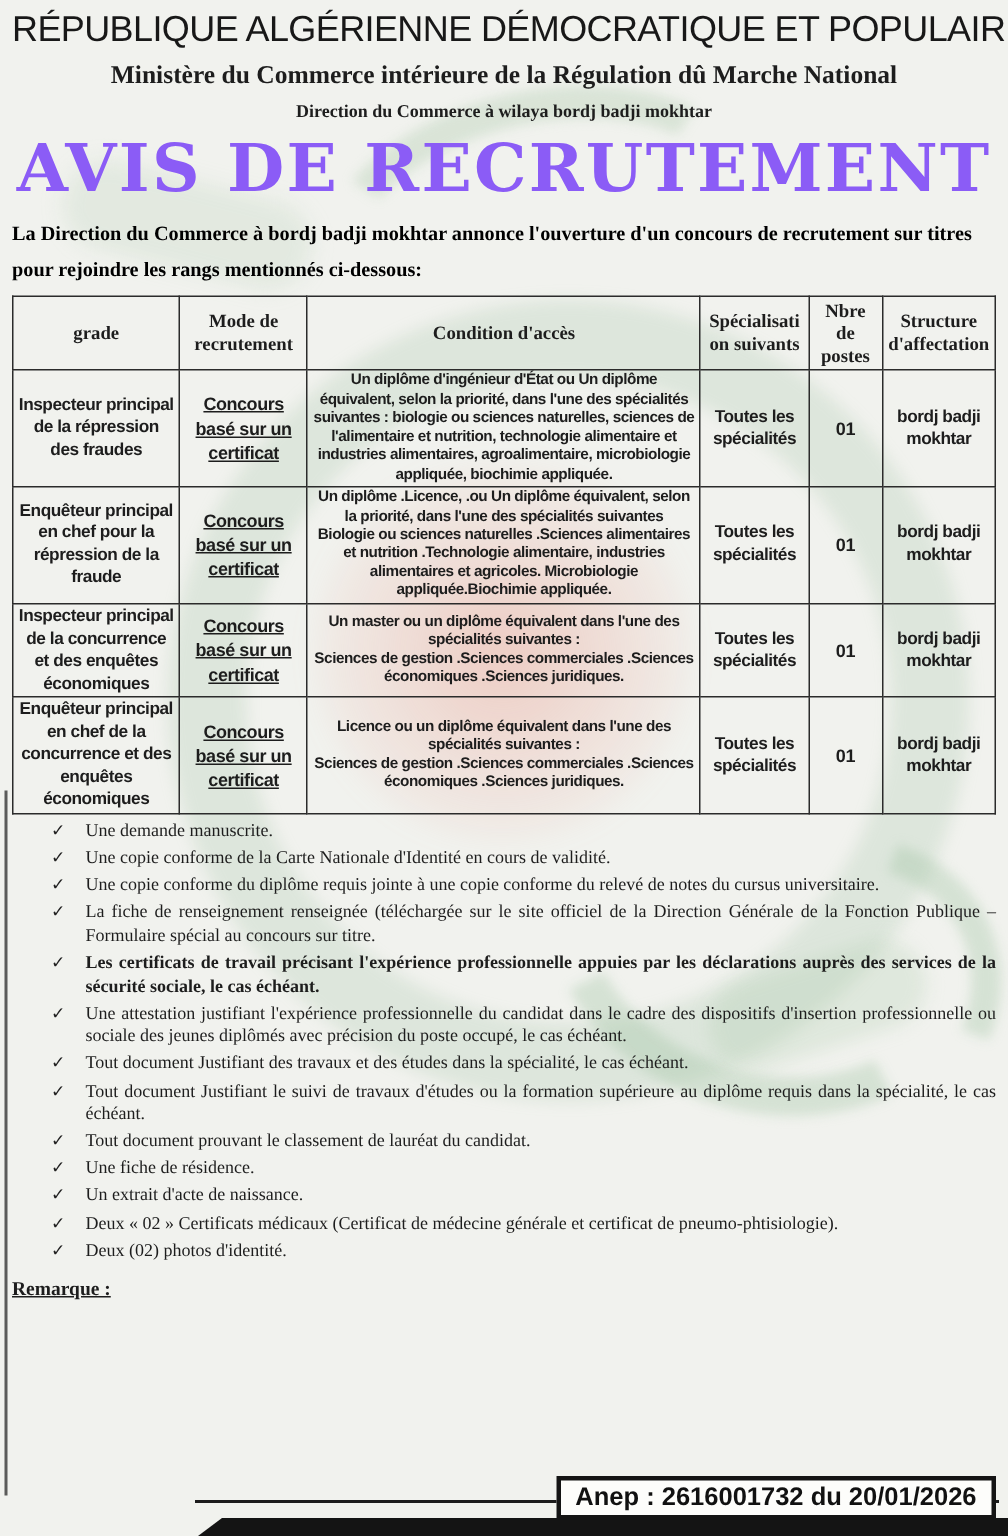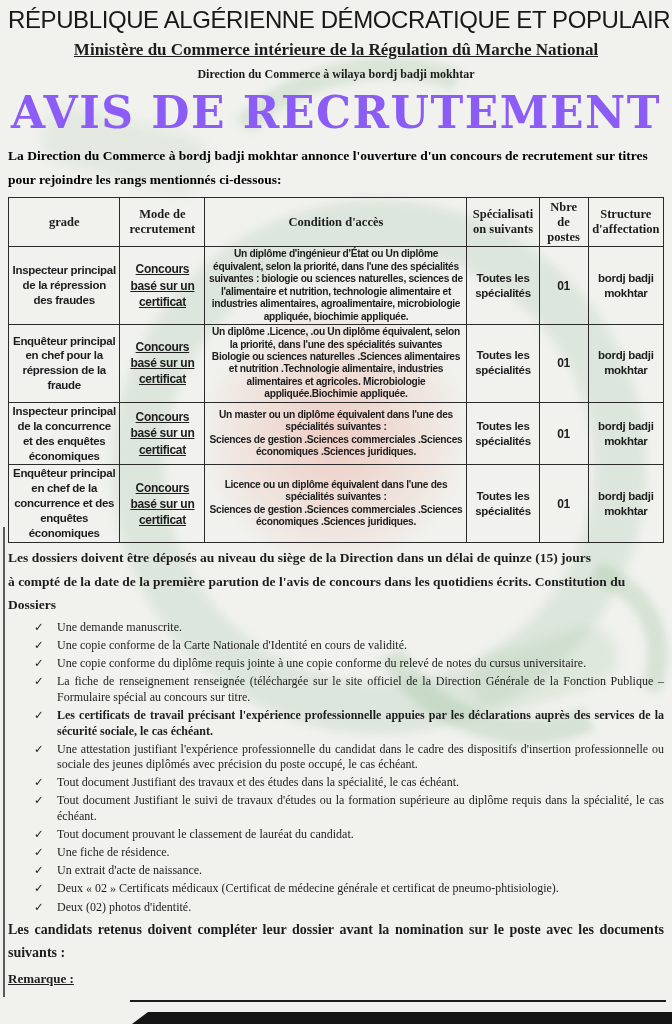--- a/index.html
+++ b/index.html
@@ -43,21 +43,21 @@
     background:rgba(158,194,159,0.18); transform:rotate(14deg); filter:blur(7px); }
 
   
   .page { position:relative; z-index:1; padding:6px 8px 0 8px; }
 
   .republic {
     font-family:"Liberation Sans", sans-serif;
     font-size:24px; letter-spacing:-0.4px; text-align:center;
     white-space:nowrap; color:#181818;
   }
-  .ministry { font-size:17px; font-weight:700; text-align:center; margin-top:6px;text-decoration:underline; }
+  .ministry { font-size:17px; font-weight:700; text-align:center; margin-top:6px; }
   .direction { font-size:12px; font-weight:700; text-align:center; margin-top:7px; }
   .big-title {
     font-family:"DejaVu Serif", serif;
     font-size:44px; font-weight:800; letter-spacing:1.5px;
     text-align:center; line-height:1.08; margin-top:7px;
     color:#8b5cf6;
   }
   .intro {
     color:#000000; font-weight:700; font-size:13.5px;
     line-height:1.85; margin-top:7px; text-align:left;
@@ -176,22 +176,20 @@
         <td class="cnd c-mode">Concours basé sur un certificat</td>
         <td class="cnd c-cond">Licence ou un diplôme équivalent dans l'une des spécialités suivantes :
 Sciences de gestion .Sciences commerciales .Sciences économiques .Sciences juridiques.</td>
         <td class="cnd c-spec">Toutes les spécialités</td>
         <td class="cnd c-n">01</td>
         <td class="cnd c-struct">bordj badji mokhtar</td>
       </tr>
     </tbody>
   </table>
 
-  <div class="sec-heading"><span>Les dossiers doivent être déposés au niveau du siège de la Direction dans un délai de quinze (15) jours
-à compté de la date de la première parution de l'avis de concours dans les quotidiens écrits. </span><span class="constitution">Constitution du Dossiers</span></div>
 
   <ul class="checklist">
     <li>
         <span class="chk">✓</span>
         <span class="txt">Une demande manuscrite.</span>
       </li>
     <li>
         <span class="chk">✓</span>
         <span class="txt">Une copie conforme de la Carte Nationale d'Identité en cours de validité.</span>
       </li>
@@ -234,21 +232,21 @@
     <li>
         <span class="chk">✓</span>
         <span class="txt">Deux « 02 » Certificats médicaux (Certificat de médecine générale et certificat de pneumo-phtisiologie).</span>
       </li>
     <li>
         <span class="chk">✓</span>
         <span class="txt">Deux (02) photos d'identité.</span>
       </li>
   </ul>
 
-  <div class="candidates">Les candidats retenus doivent compléter leur dossier avant la nomination sur le poste avec les documents suivants :</div>
   <div><span class="remark-label">Remarque :</span></div>
 
 </div>
 
 <div class="footer">
   <div class="footer-line"></div>
+  <div class="anep-box">Anep : 2616001732 du 20/01/2026</div>
   <div class="bottom-bar"></div>
 </div>
 
 </body></html>

